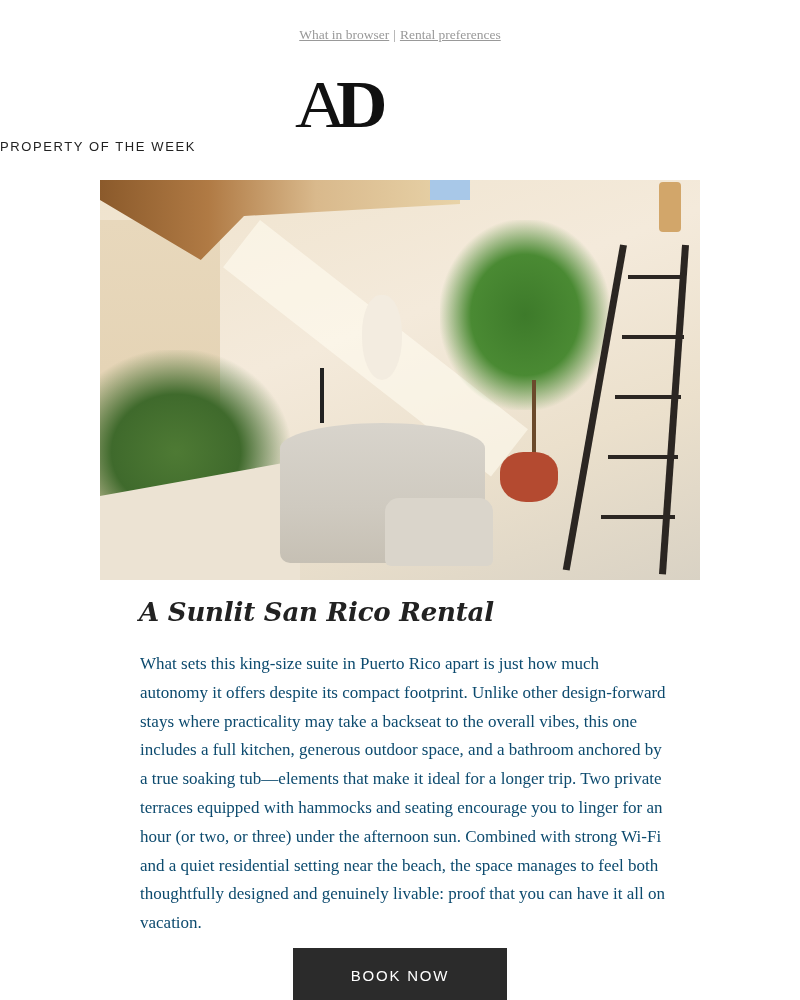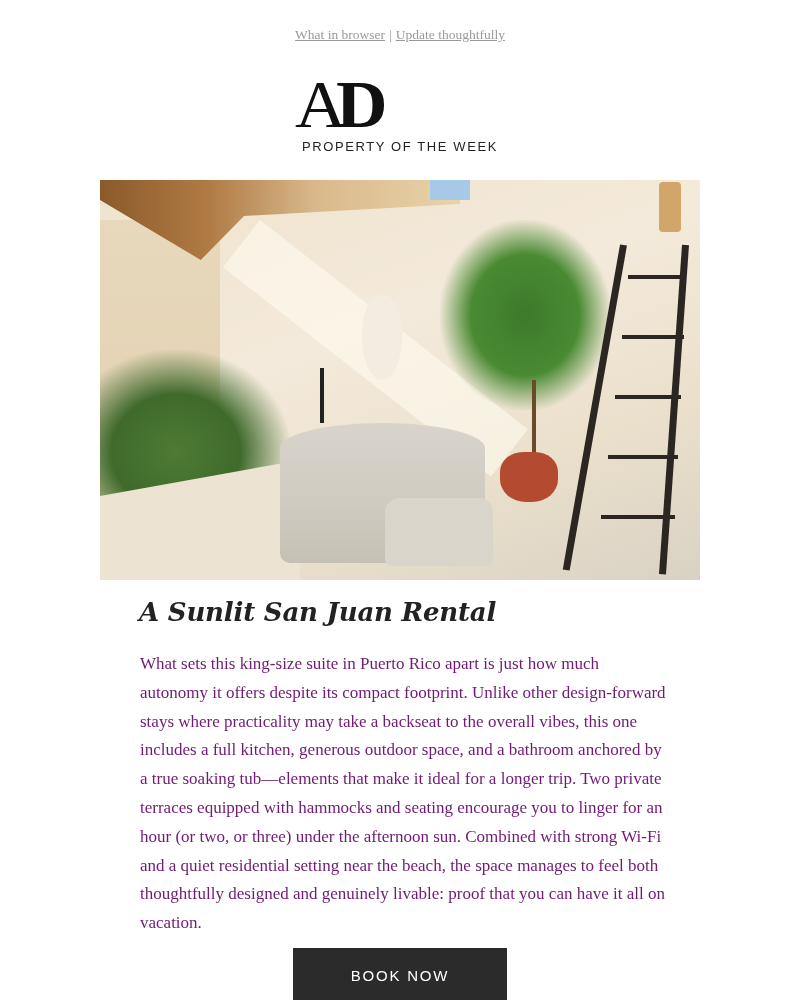--- a/index.html
+++ b/index.html
@@ -16,21 +16,21 @@
 
     .logo-wrap { position: absolute; top: 74px; left: 0; width: 672px; text-align: center; }
     .logo {
       display: inline-block; font-family: "Liberation Serif", serif;
       font-size: 68px; line-height: 60px; color: #111; letter-spacing: -10px;
       font-weight: normal; transform: scaleX(1.05);
     }
     .logo .a { font-weight: normal; }
     .logo .d { font-weight: bold; }
     .subtitle {
-      position: absolute; top: 139px; left: 0; width: 800px; text-align: center;
+      position: absolute; top: 139px; left: 0; width: 800px; text-align: left;
       font-family: "Liberation Sans", sans-serif; font-size: 13px;
       letter-spacing: 1.6px; color: #222;
     }
 
     .hero {
       position: absolute; top: 180px; left: 100px; width: 600px; height: 400px;
       overflow: hidden;
       background: linear-gradient(160deg, #efe3cd 0%, #f4eadb 40%, #ebe0cc 70%, #d9d2c4 100%);
     }
     .hero .roof {
@@ -81,35 +81,35 @@
     .hero .faucet { position: absolute; left: 220px; top: 188px; width: 4px; height: 55px; background: #222; }
 
     .title {
       position: absolute; top: 597px; left: 139px;
       font-family: "DejaVu Serif", "Liberation Serif", serif;
       font-style: italic; font-size: 26px; color: #222; letter-spacing: -0.2px;
     }
     .body-text {
       position: absolute; top: 650px; left: 140px; width: 528px;
       font-family: "Liberation Serif", serif; font-size: 17px; line-height: 28.8px;
-      color: #701a75;
+      color: #0c4a6e;
     }
 
     .btn {
       position: absolute; top: 948px; left: 293px; width: 214px; height: 54px;
       background: #2b2b2b; color: #fff; border: none;
       font-family: "Liberation Sans", sans-serif; font-size: 15px; letter-spacing: 1.8px;
       display: flex; align-items: center; justify-content: center; cursor: pointer;
     }
   </style>
 </head>
 <body>
 
 <div class="top-links">
-  <a href="#">What in browser</a><span class="sep">|</span><a href="#">Update thoughtfully</a>
+  <a href="#">What in browser</a><span class="sep">|</span><a href="#">Rental preferences</a>
 </div>
 
 <div class="logo-wrap">
   <span class="logo"><span class="a">A</span><span class="d">D</span></span>
 </div>
 <div class="subtitle">PROPERTY OF THE WEEK</div>
 
 <div class="hero" role="img" aria-label="Sunlit bathroom with round concrete soaking tub, fiddle-leaf fig in terracotta pot, leaning black ladder, and planter of greenery under a slatted skylight">
   <div class="wall-left"></div>
   <div class="roof"></div>
@@ -127,16 +127,16 @@
   <div class="step"></div>
   <div class="ladder-l"></div>
   <div class="ladder-r"></div>
   <div class="rung" style="left:528px;top:95px;width:58px;"></div>
   <div class="rung" style="left:522px;top:155px;width:62px;"></div>
   <div class="rung" style="left:515px;top:215px;width:66px;"></div>
   <div class="rung" style="left:508px;top:275px;width:70px;"></div>
   <div class="rung" style="left:501px;top:335px;width:74px;"></div>
 </div>
 
-<h1 class="title">A Sunlit San Juan Rental</h1>
+<h1 class="title">A Sunlit San Rico Rental</h1>
 <p class="body-text">What sets this king-size suite in Puerto Rico apart is just how much autonomy it offers despite its compact footprint. Unlike other design-forward stays where practicality may take a backseat to the overall vibes, this one includes a full kitchen, generous outdoor space, and a bathroom anchored by a true soaking tub—elements that make it ideal for a longer trip. Two private terraces equipped with hammocks and seating encourage you to linger for an hour (or two, or three) under the afternoon sun. Combined with strong Wi-Fi and a quiet residential setting near the beach, the space manages to feel both thoughtfully designed and genuinely livable: proof that you can have it all on vacation.</p>
 
 <button class="btn">BOOK NOW</button>
 
 </body></html>

